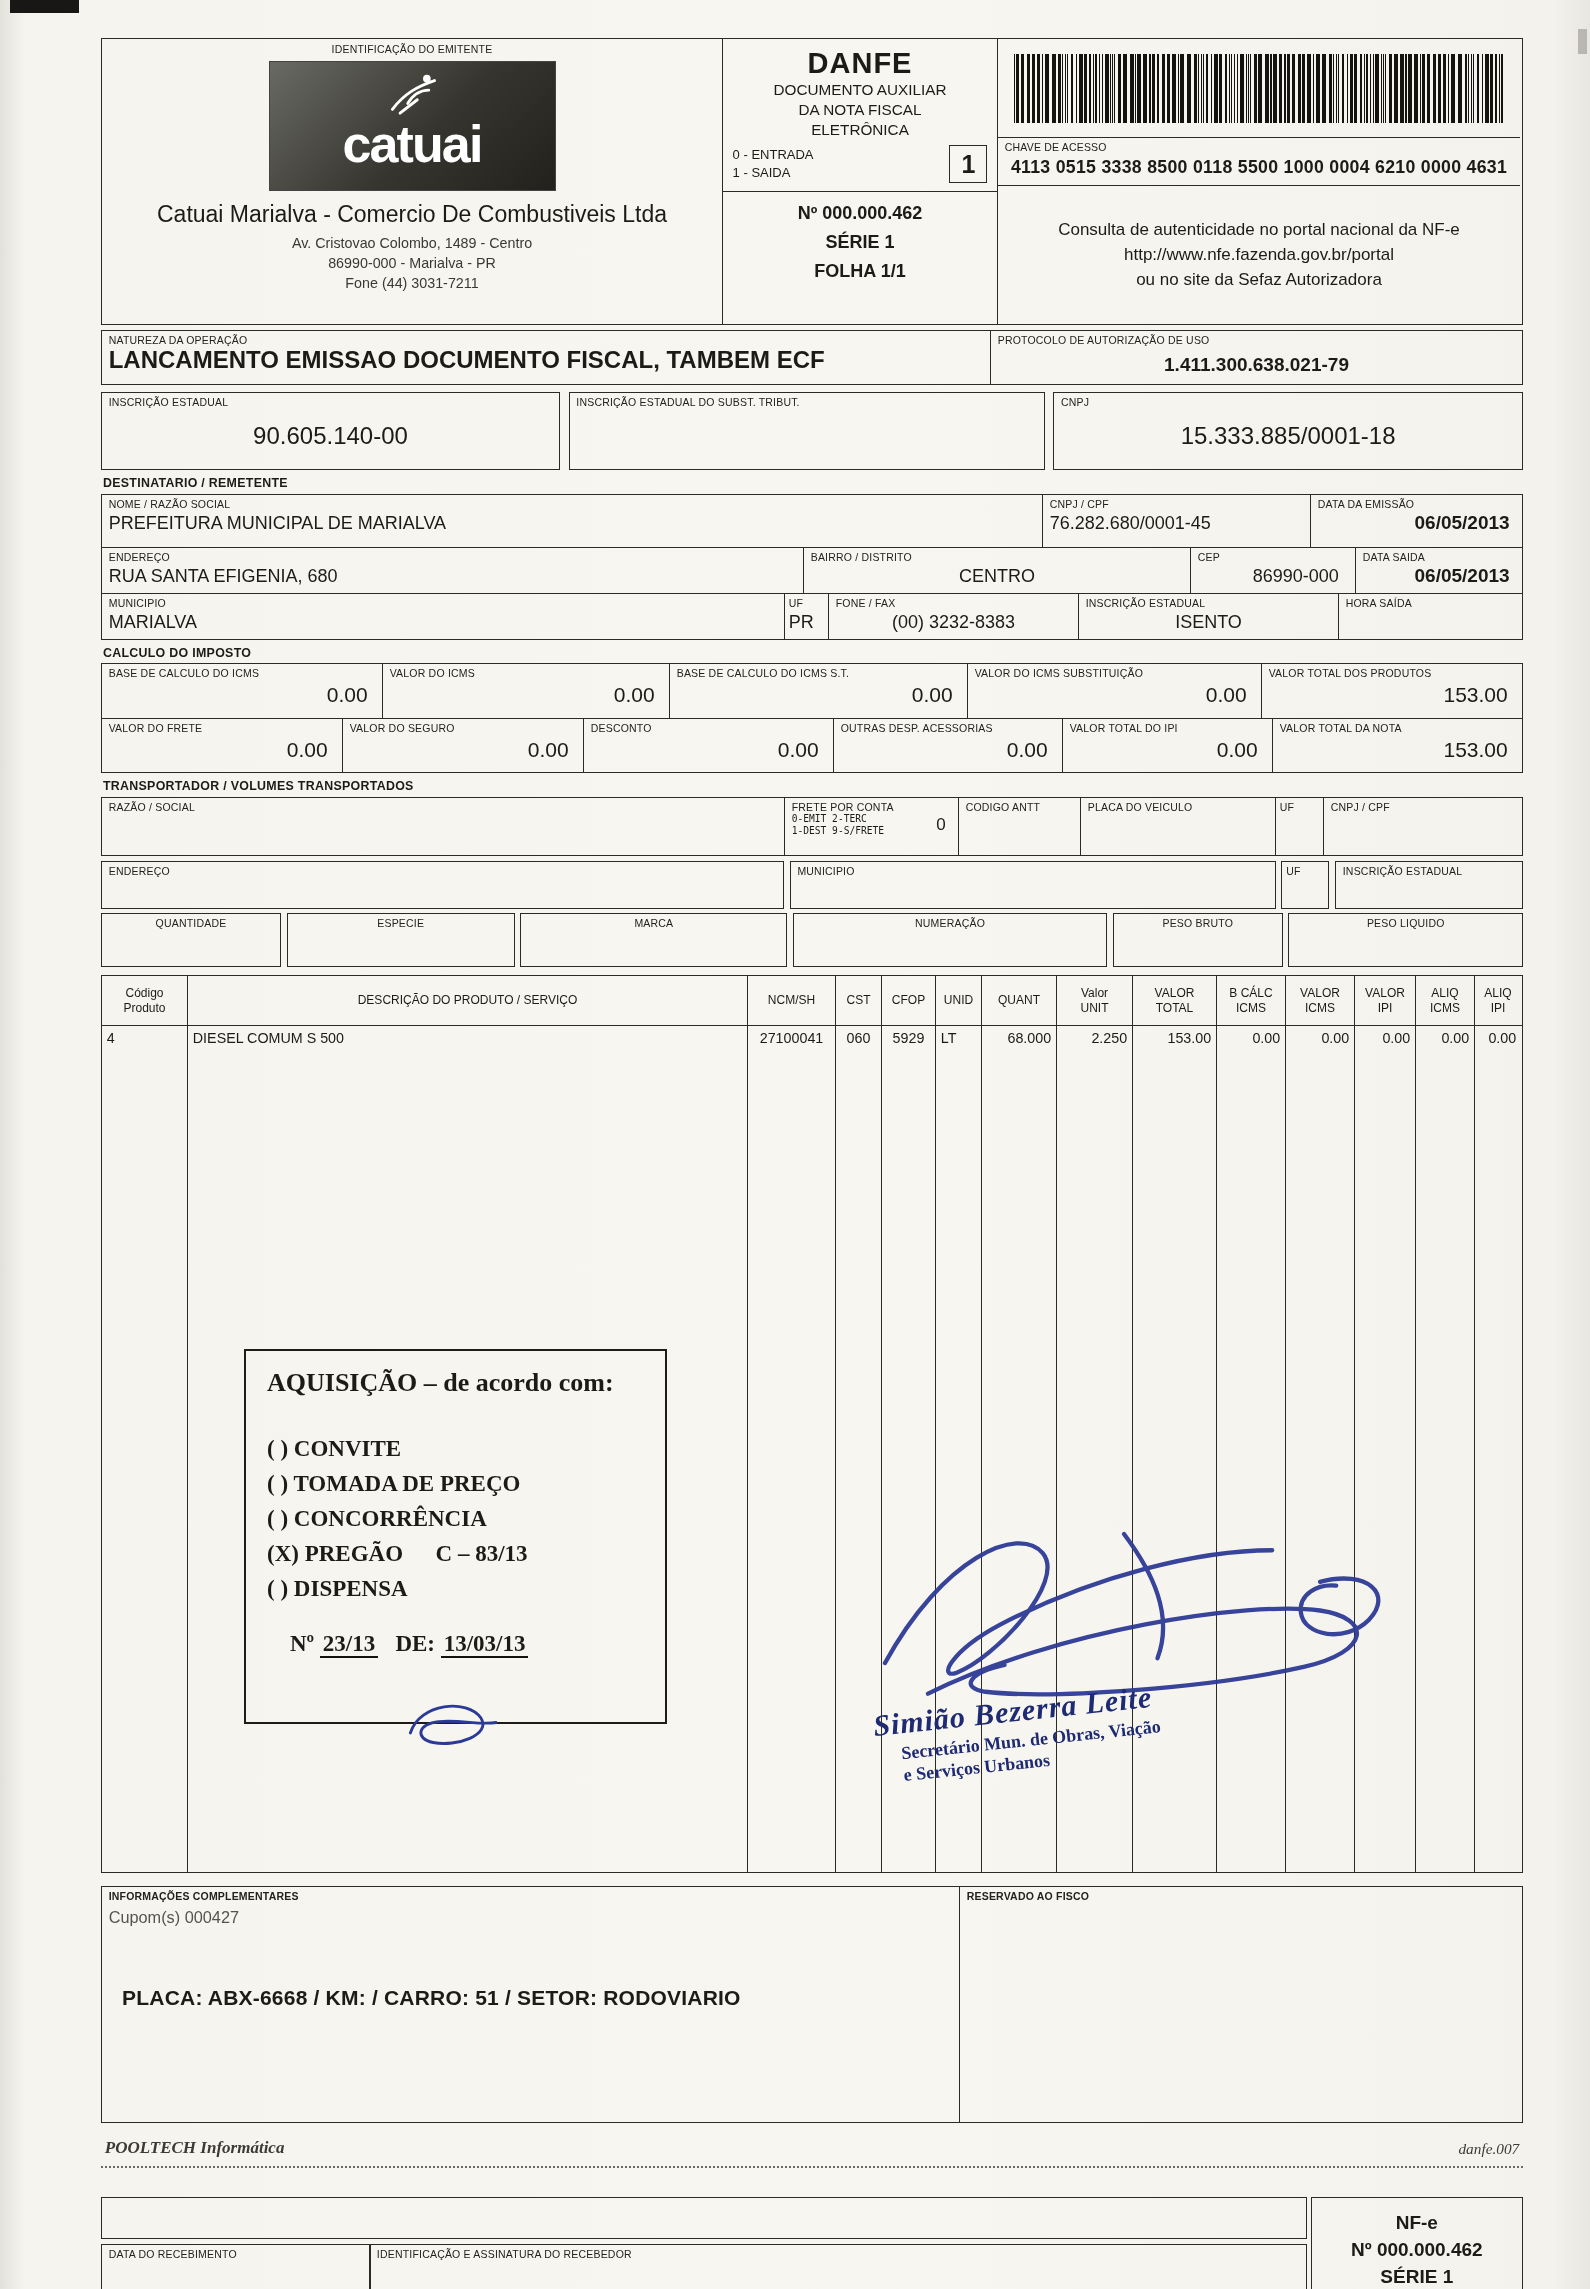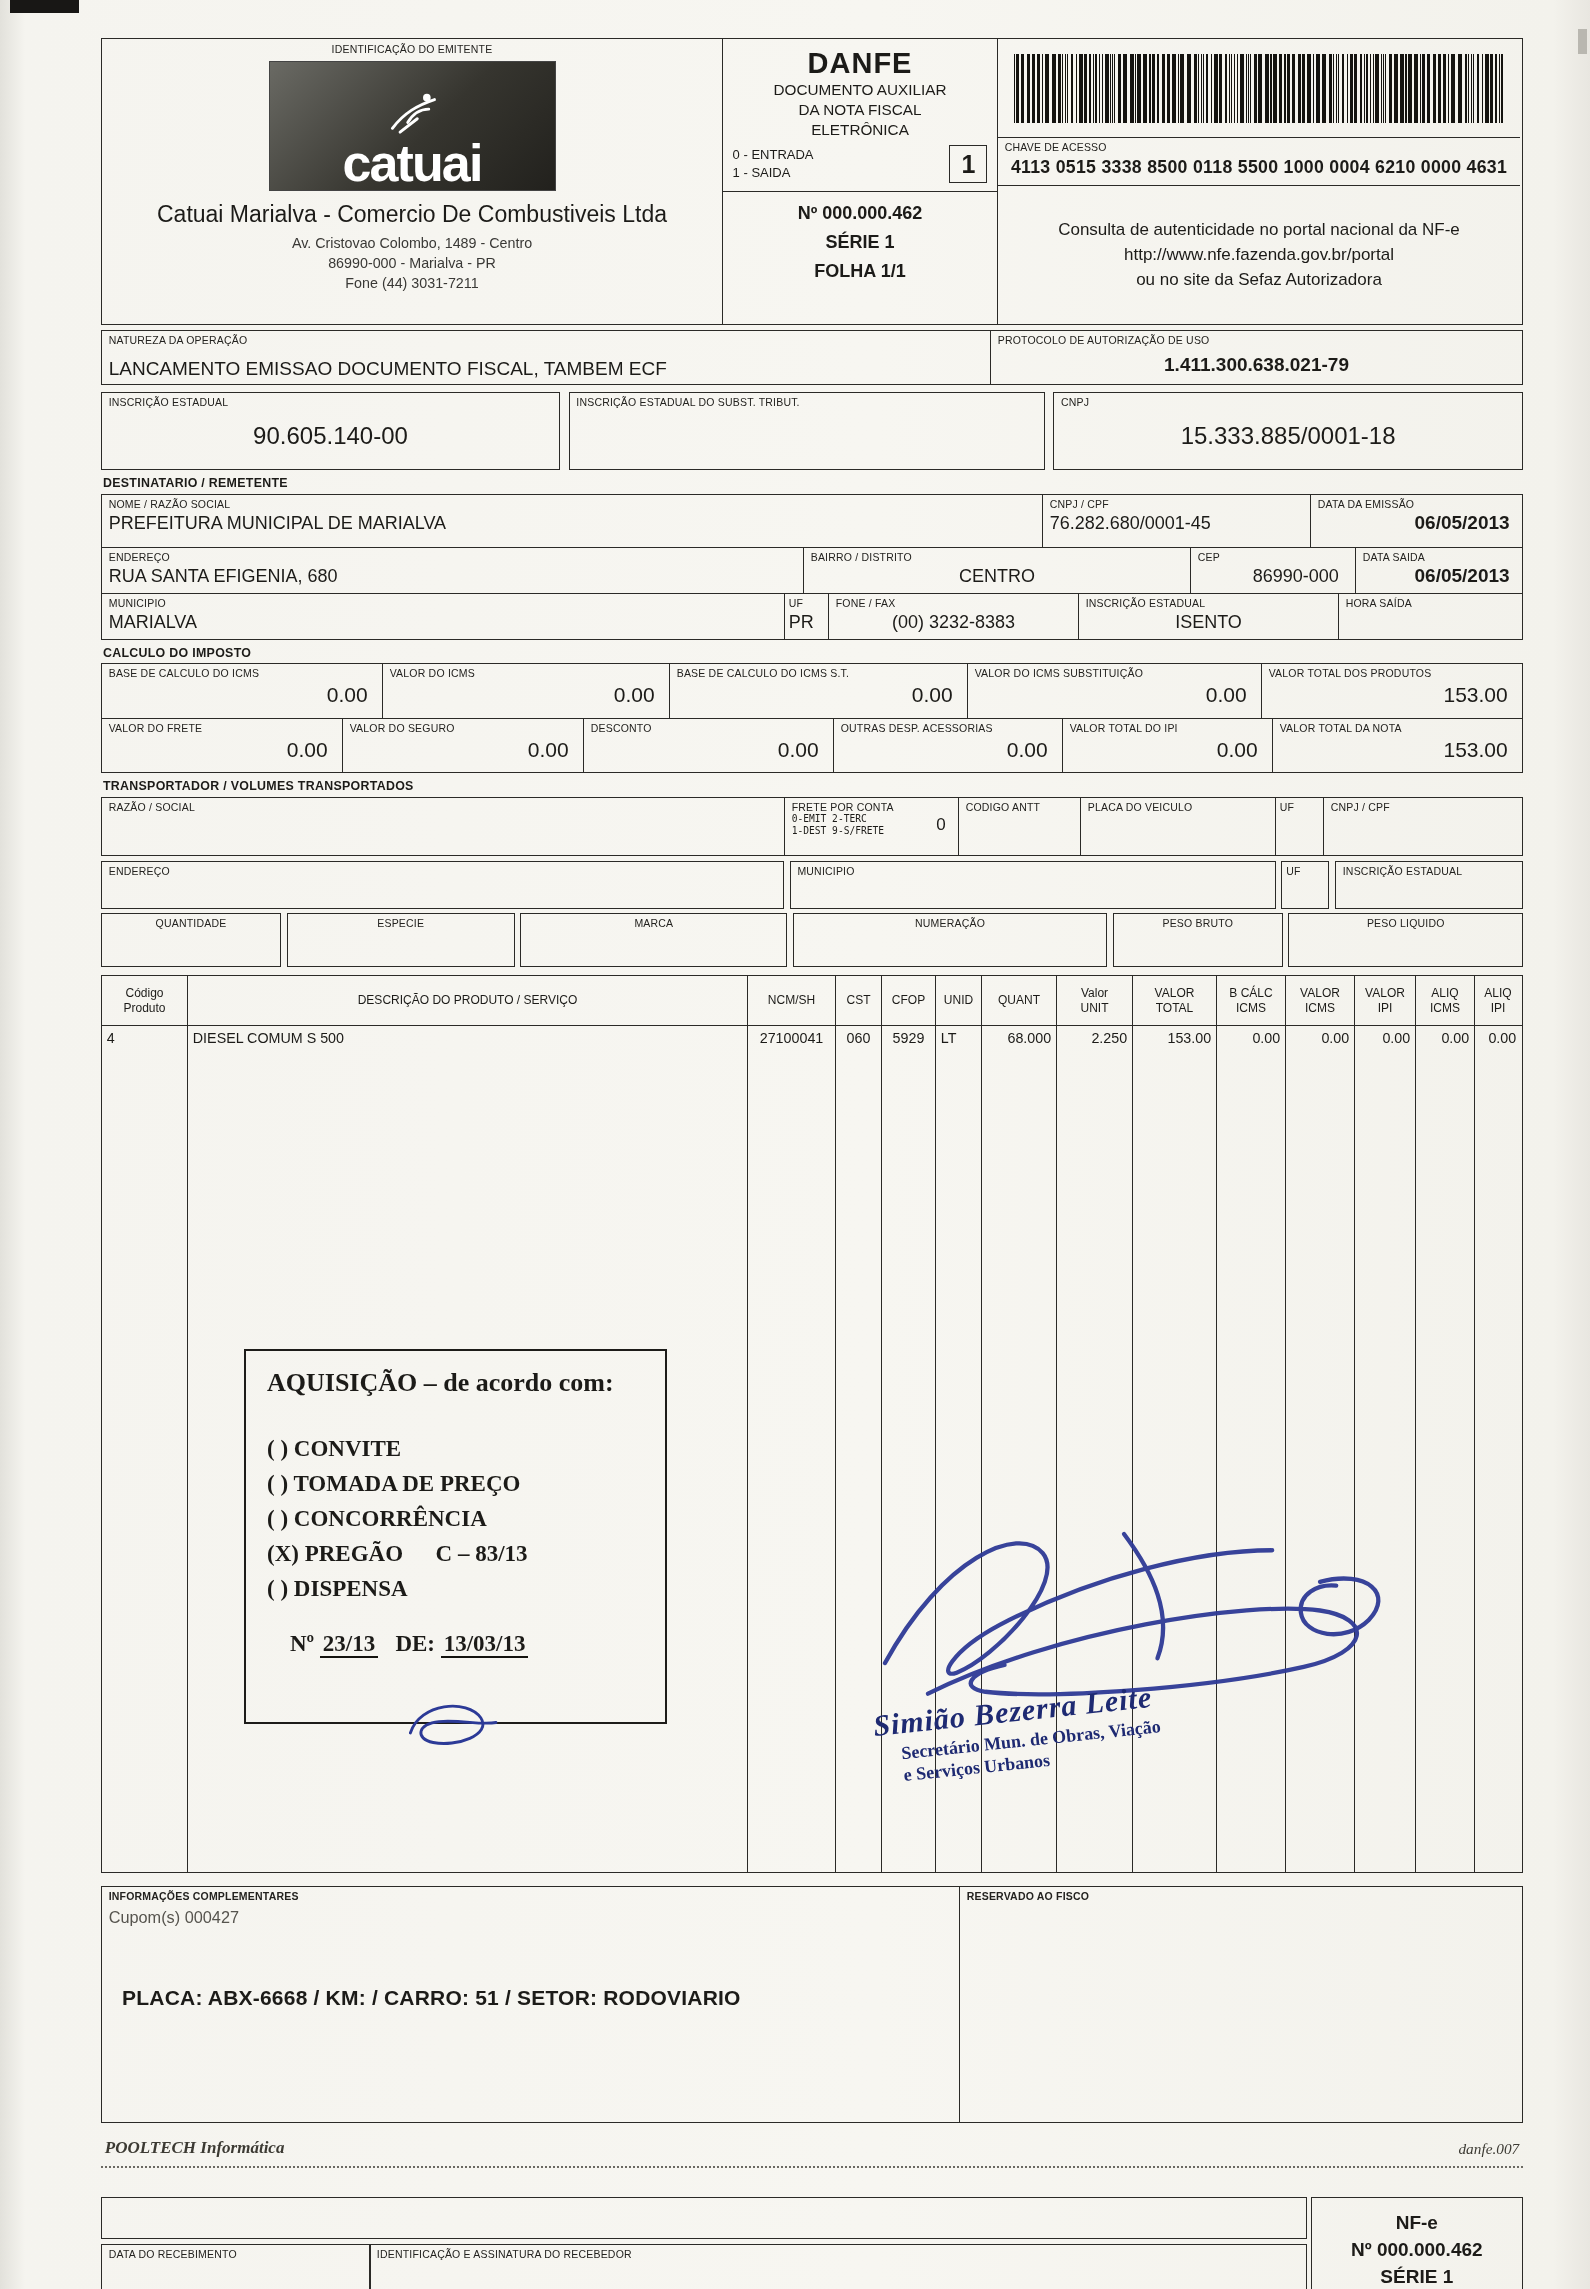--- a/index.html
+++ b/index.html
@@ -25,21 +25,21 @@
   .sect-title { font-size:12.4px; font-weight:bold; padding:5.7px 1.9px 3.8px 1.9px; letter-spacing:0.3px; }
   .gap4 { height:4.8px; } .gap8 { height:7.6px; }
 
   
   .hdr { height:287px; }
   .hdr .c { padding:0; }
   .col-emit { width:621px; display:flex; flex-direction:column; align-items:center; }
   .emit-label { font-size:10.5px; margin-top:4px; }
   .logo { width:287px; height:130px; margin-top:5.7px; background:linear-gradient(135deg,#6a6a64,#36352f 55%,#22211d);
           display:flex; flex-direction:column; align-items:center; justify-content:flex-end; border:1px solid #444; }
-  .logo-word { color:#fff; font-size:52px; font-weight:bold; letter-spacing:-1.9px; line-height:54px; margin-bottom:0; }
+  .logo-word { color:#fff; font-size:52px; font-weight:bold; letter-spacing:-1.9px; line-height:54px; margin-bottom:19px; }
   .emit-name { font-size:23px; margin-top:9.6px; }
   .emit-addr { font-size:14.3px; color:#3a3936; line-height:20px; text-align:center; margin-top:5.7px; }
 
   .col-danfe { width:275px; display:flex; flex-direction:column; }
   .danfe-title { font-size:29px; font-weight:bold; text-align:center; margin-top:7.6px; letter-spacing:1px; }
   .danfe-sub { font-size:15.3px; text-align:center; line-height:20px; }
   .es-row { display:flex; align-items:center; justify-content:space-between; padding:5.7px 9.6px 7.6px 9.6px; border-bottom:1.9px solid #2b2a27; }
   .es-texts { font-size:13px; line-height:18px; }
   .tipo-box { width:38px; height:38px; border:1.9px solid #2b2a27; display:flex; align-items:center; justify-content:center;
               font-size:25px; font-weight:bold; }
@@ -47,21 +47,21 @@
 
   .col-key { width:522px; display:flex; flex-direction:column; }
   .bc-zone { height:99px; border-bottom:1.9px solid #2b2a27; display:flex; align-items:center; justify-content:center; }
   .barcode { width:491px; height:69px; overflow:hidden; white-space:nowrap; }
   .key-zone { border-bottom:1.9px solid #2b2a27; padding:2.9px 6.7px 6.7px 6.7px; }
   .key-val { font-size:17.7px; font-weight:bold; text-align:center; margin-top:3.8px; letter-spacing:0.3px; }
   .consulta { flex:1; display:flex; flex-direction:column; align-items:center; justify-content:center; font-size:17px; line-height:25px; }
 
   
   .nat-left { width:889px; }
-  .nat-val { font-size:19px; margin-top:12px; }
+  .nat-val { font-size:24px; margin-top:0;font-weight:bold; }
   .prot-val { font-size:19px; font-weight:bold; text-align:center; margin-top:7.6px; }
 
   
   .frow { display:flex; gap:8.6px; }
   .fbox { border:1.9px solid #2b2a27; padding:2.9px 6.7px; }
   .insc-row .fbox { height:78px; }
   .big-val { font-size:24px; text-align:center; margin-top:13.4px; }
 
   
   .h54 { height:52px; } .h48 { height:46px; } .h57 { height:54px; } .h60 { height:57px; }

